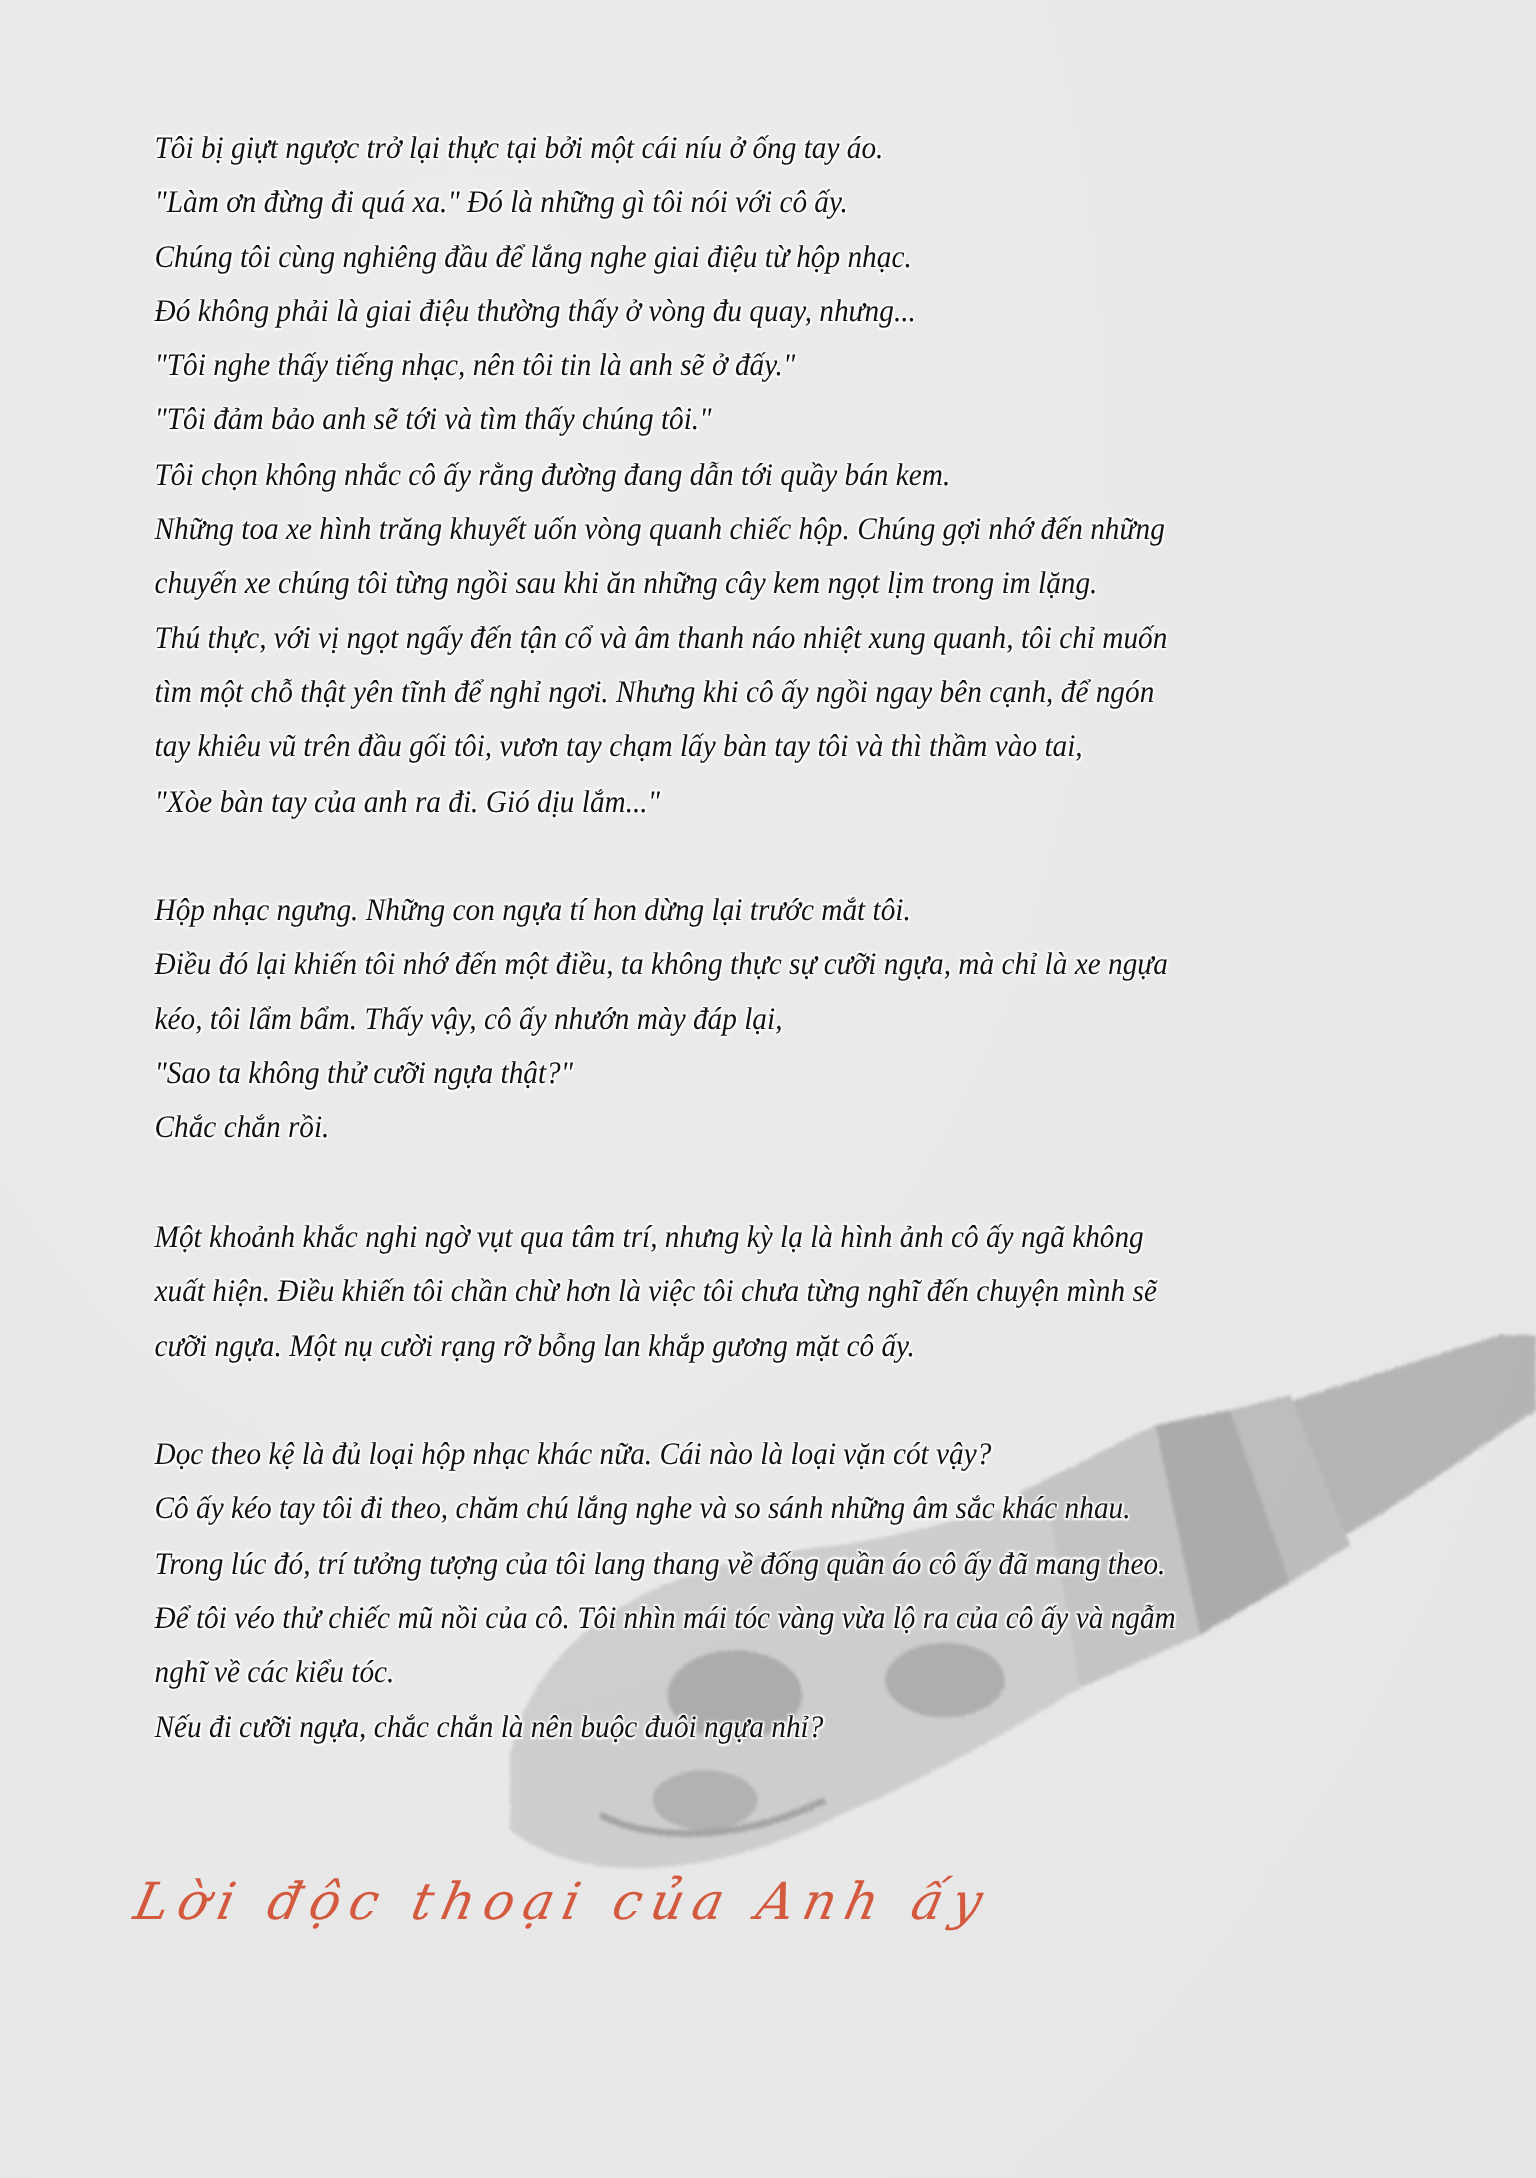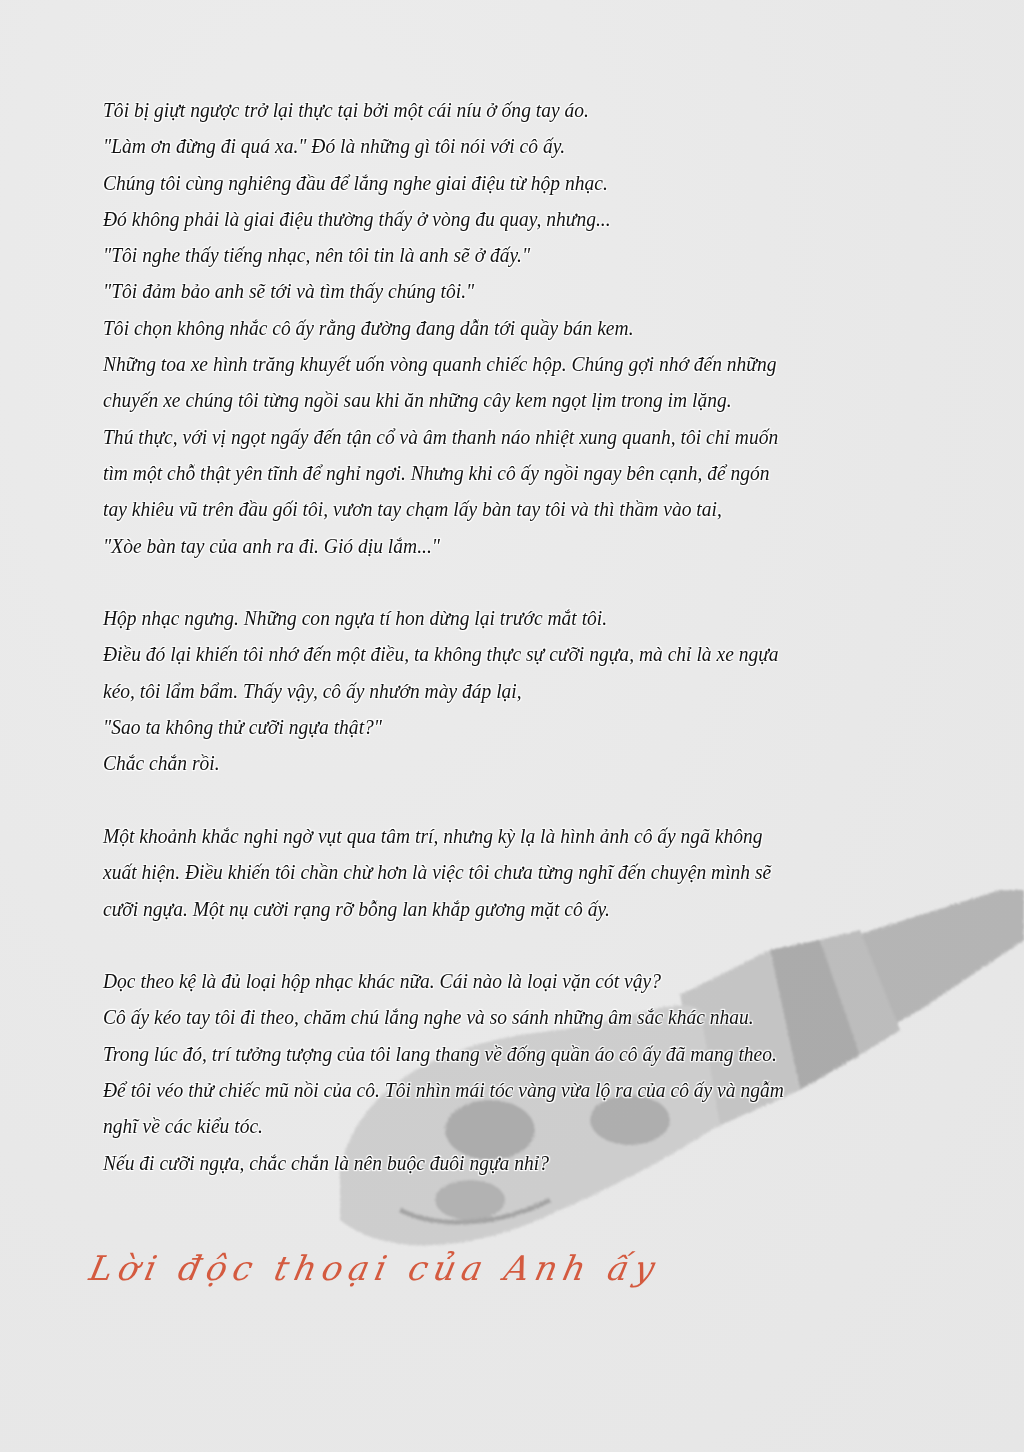--- a/index.html
+++ b/index.html
@@ -25,21 +25,21 @@
     position: absolute;
     left: 300px;
     top: 880px;
     width: 724px;
     height: 420px;
     pointer-events: none;
   }
   .text-block {
     position: absolute;
     left: 103px;
-    top: 92px;
+    top: 80px;
     width: 830px;
   }
   .line {
     font-style: italic;
     font-size: 21px;
     line-height: 36.3px;
     color: #111;
     white-space: nowrap;
     text-shadow:
       0 0 2px #fff, 0 0 2px #fff, 0 0 3px #fff,

